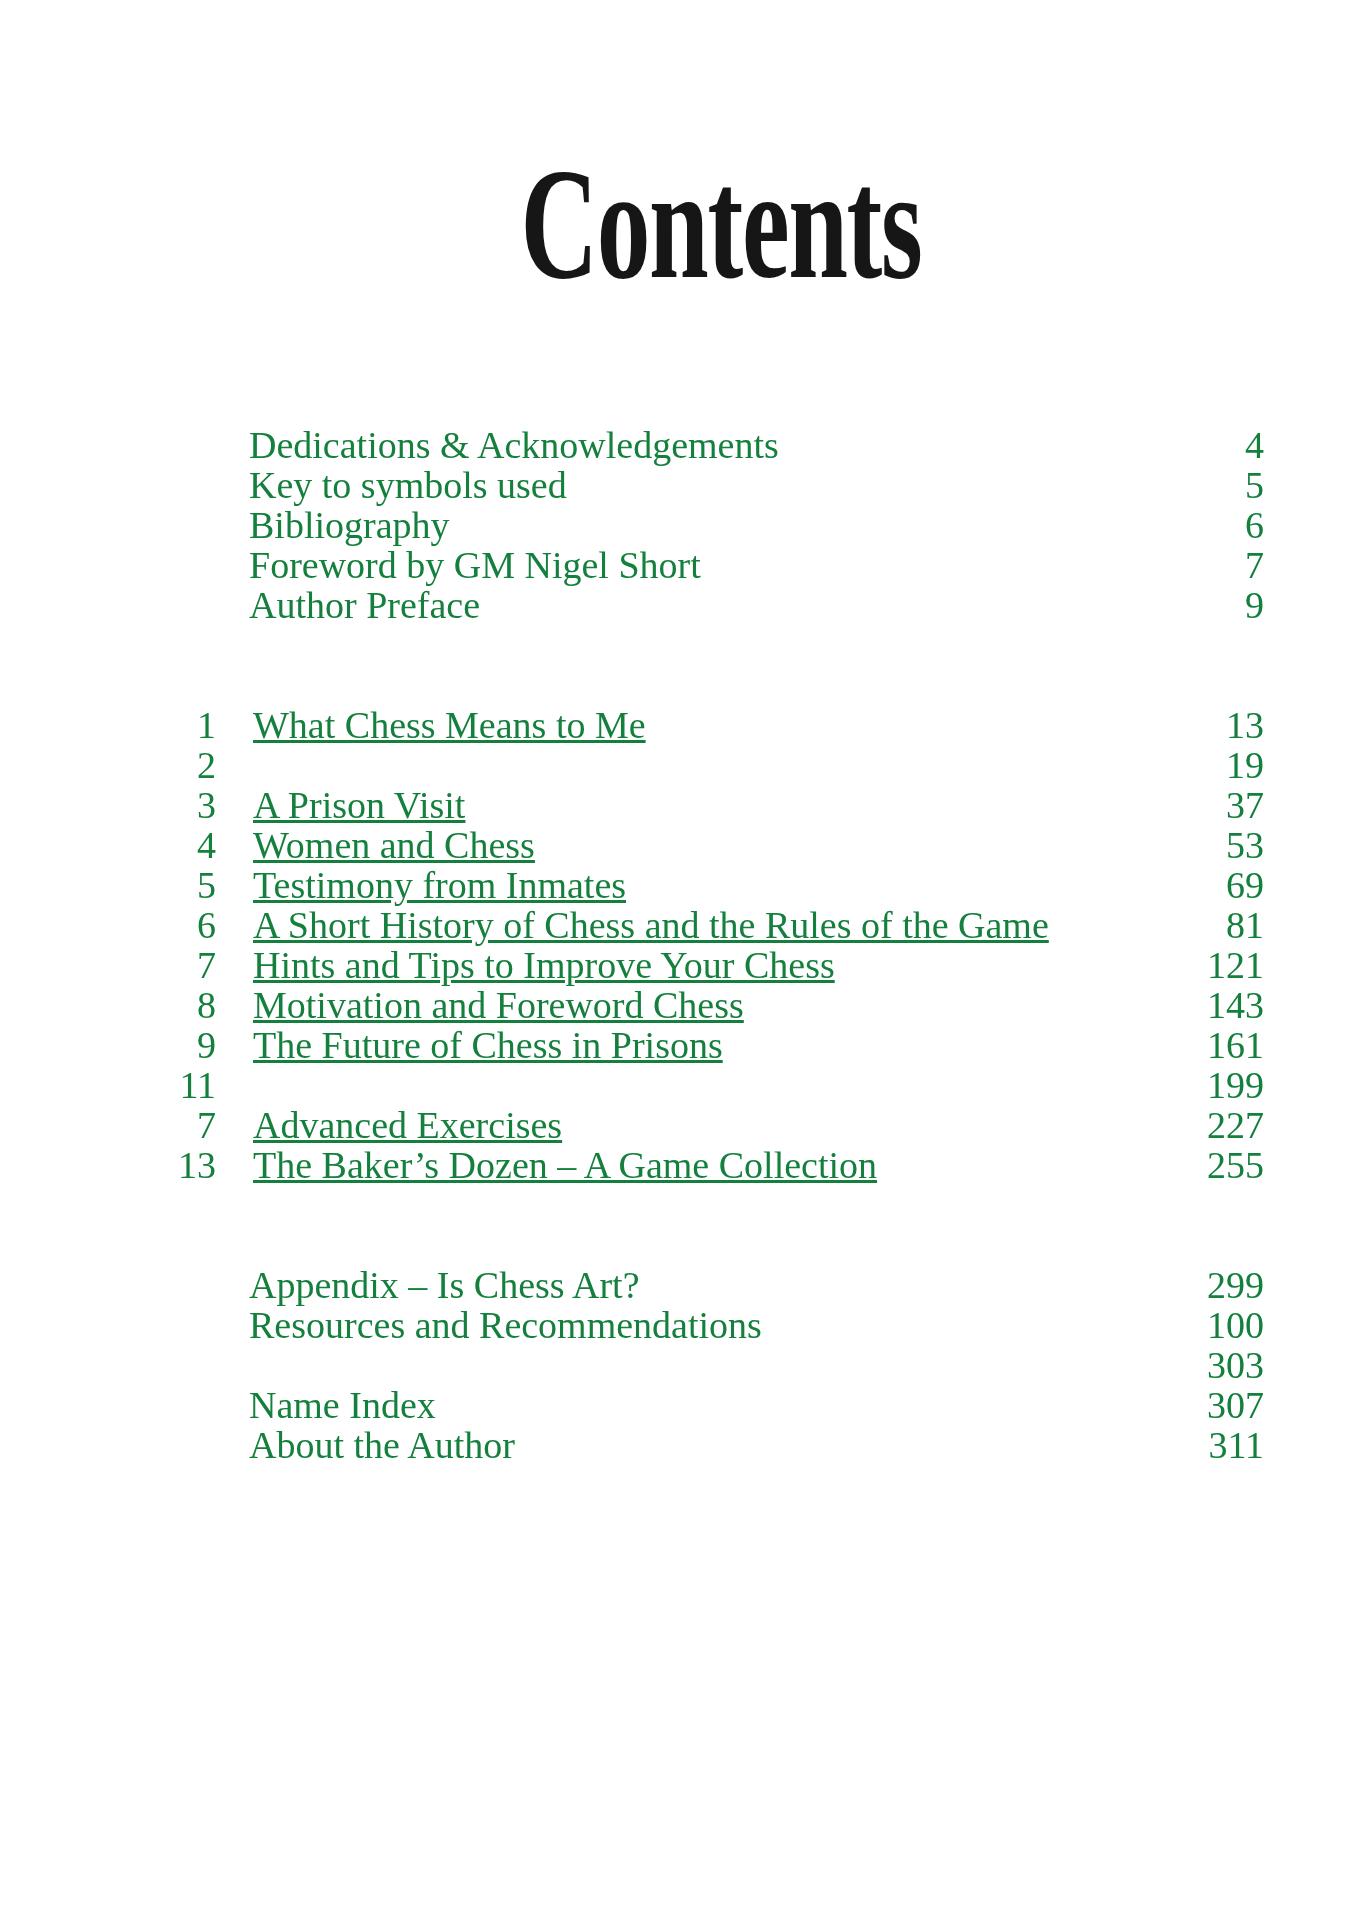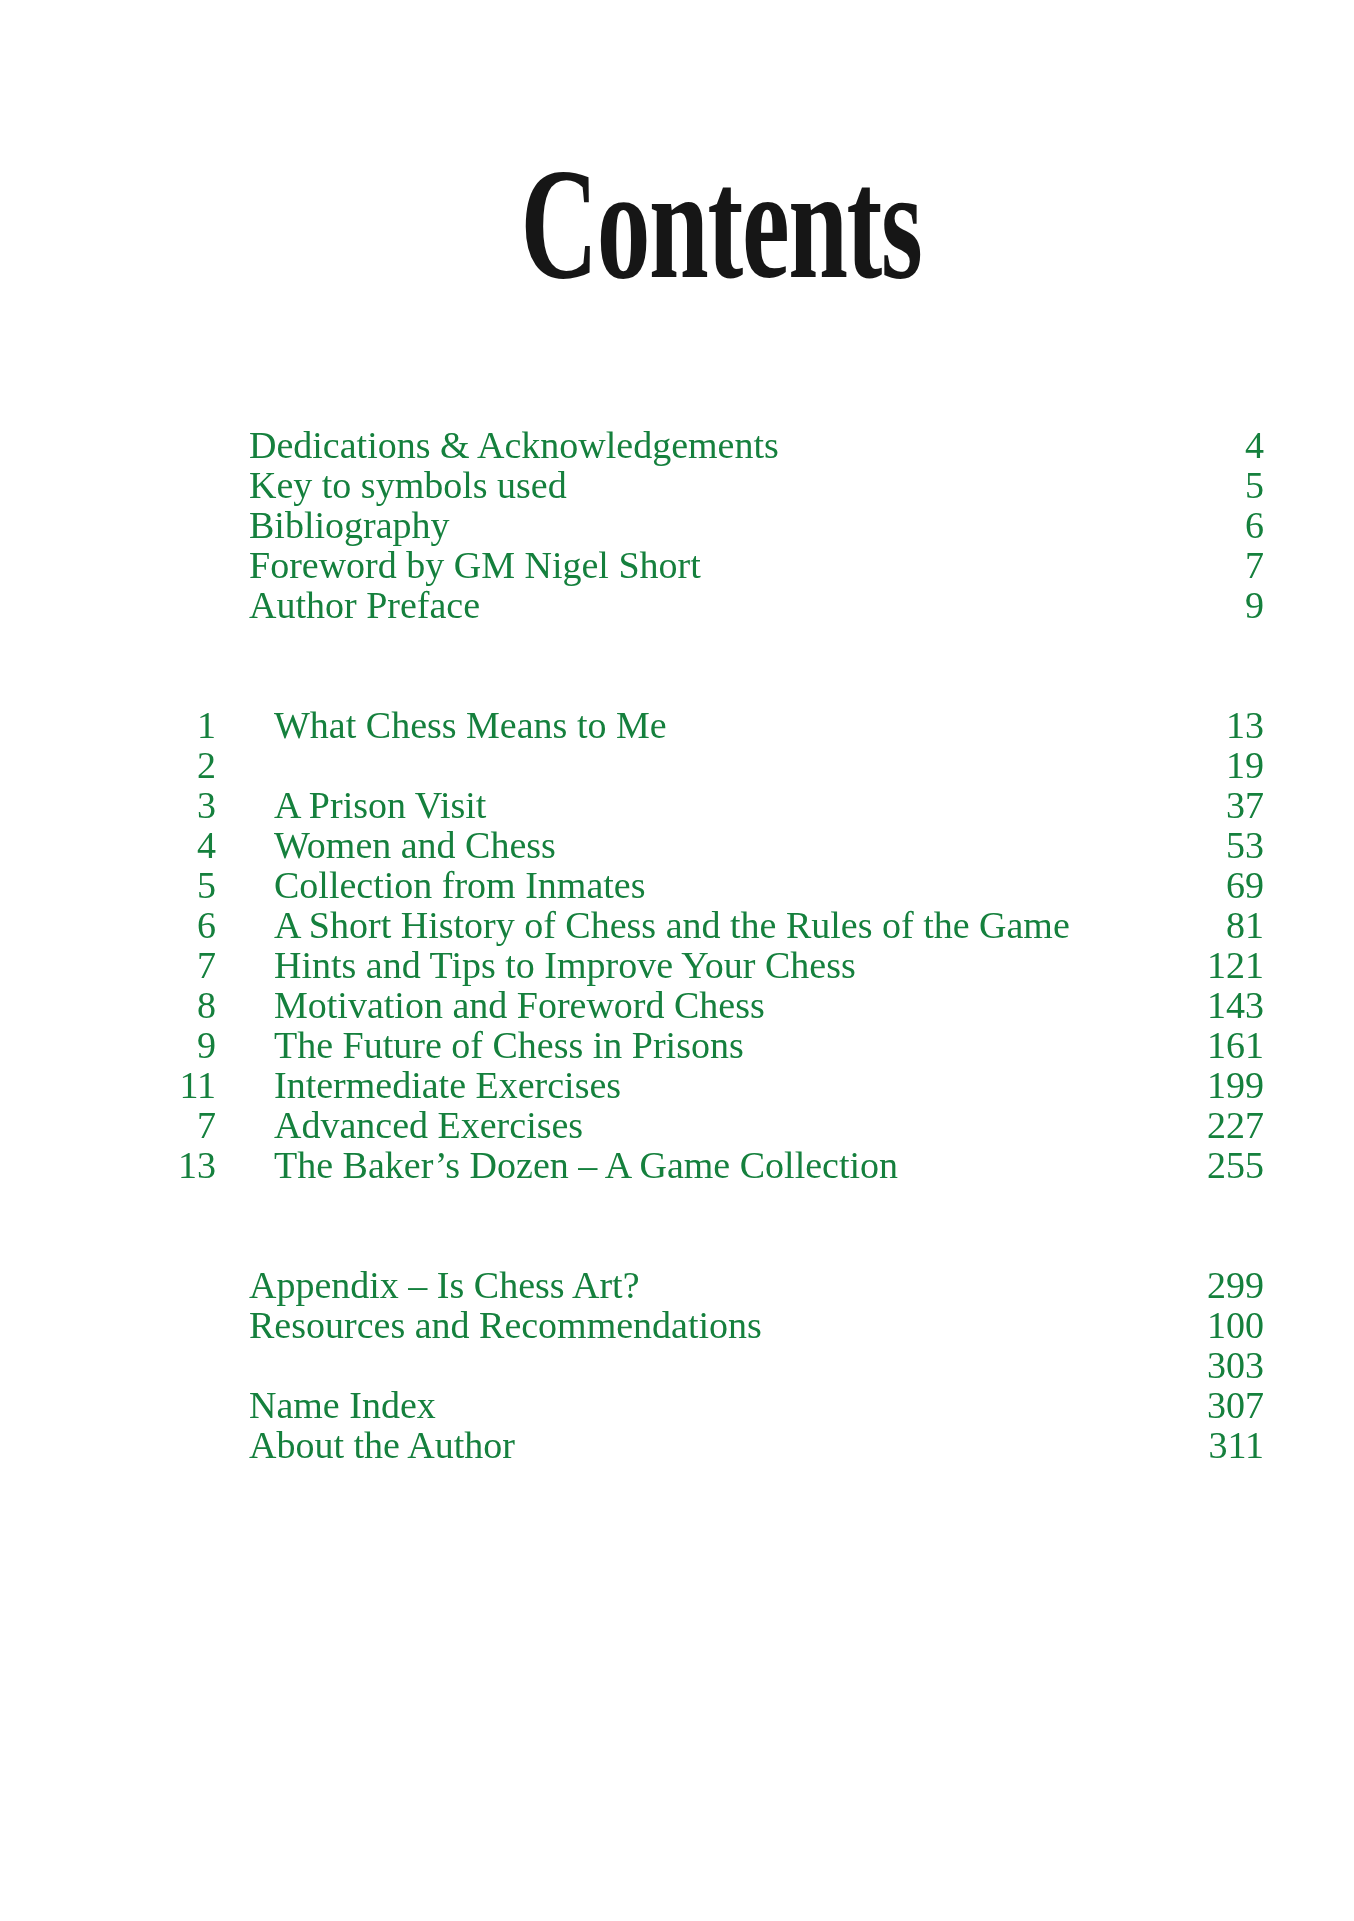--- a/index.html
+++ b/index.html
@@ -41,21 +41,21 @@
   }
   .row { position: relative; height: 40px; white-space: nowrap; }
   .row .num {
     position: absolute;
     left: 0;
     top: 0;
     width: 172px;
     text-align: right;
   }
   .row .title-front { position: absolute; left: 205px; top: 0; }
-  .row .title-chapter { position: absolute; left: 230px; top: 0; }
+  .row .title-chapter { position: absolute; left: 209px; top: 0; text-decoration: underline; }
   .row .page-num {
     position: absolute;
     left: 0;
     top: 0;
     width: 1220px;
     text-align: right;
   }
   .spacer-double { height: 80px; }
 </style>
 </head>
@@ -104,21 +104,21 @@
           <span class="title-chapter">A Prison Visit</span>
           <span class="page-num">37</span>
         </div>
         <div class="row">
           <span class="num">4</span>
           <span class="title-chapter">Women and Chess</span>
           <span class="page-num">53</span>
         </div>
         <div class="row">
           <span class="num">5</span>
-          <span class="title-chapter">Collection from Inmates</span>
+          <span class="title-chapter">Testimony from Inmates</span>
           <span class="page-num">69</span>
         </div>
         <div class="row">
           <span class="num">6</span>
           <span class="title-chapter">A Short History of Chess and the Rules of the Game</span>
           <span class="page-num">81</span>
         </div>
         <div class="row">
           <span class="num">7</span>
           <span class="title-chapter">Hints and Tips to Improve Your Chess</span>
@@ -129,21 +129,20 @@
           <span class="title-chapter">Motivation and Foreword Chess</span>
           <span class="page-num">143</span>
         </div>
         <div class="row">
           <span class="num">9</span>
           <span class="title-chapter">The Future of Chess in Prisons</span>
           <span class="page-num">161</span>
         </div>
         <div class="row">
           <span class="num">11</span>
-          <span class="title-chapter">Intermediate Exercises</span>
           <span class="page-num">199</span>
         </div>
         <div class="row">
           <span class="num">7</span>
           <span class="title-chapter">Advanced Exercises</span>
           <span class="page-num">227</span>
         </div>
         <div class="row">
           <span class="num">13</span>
           <span class="title-chapter">The Baker’s Dozen – A Game Collection</span>

